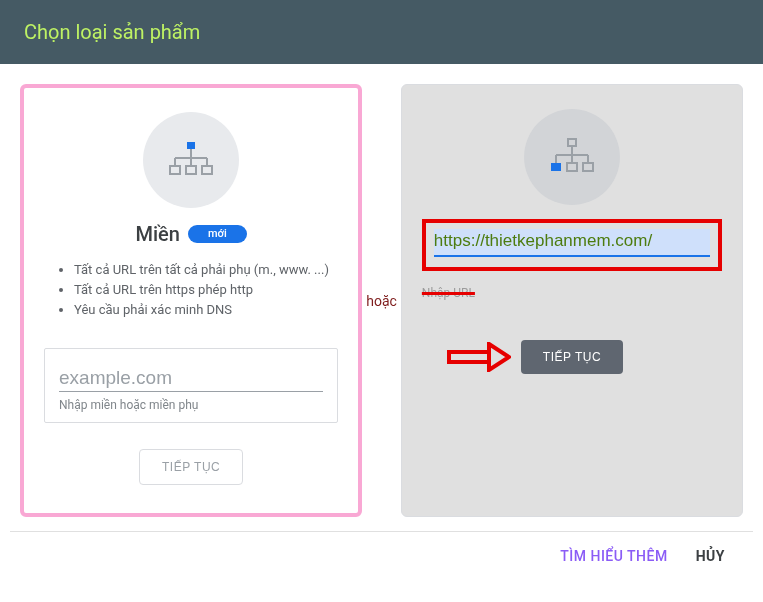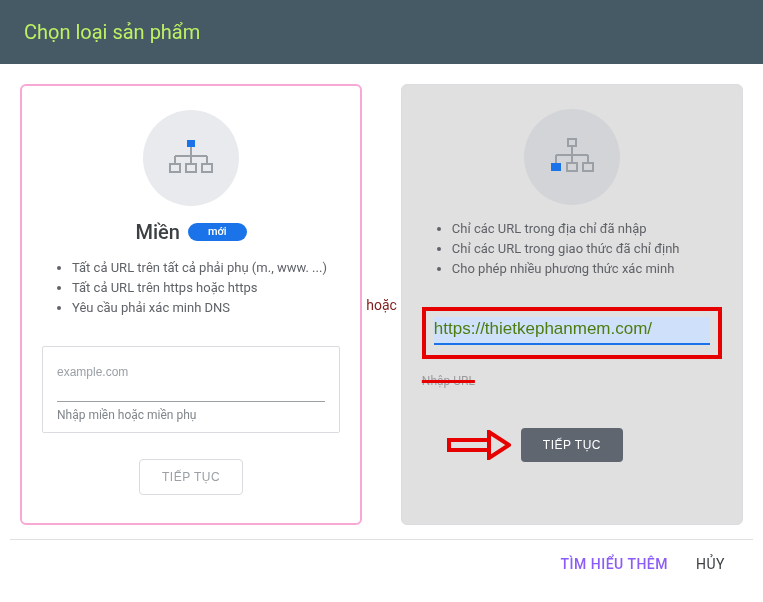--- a/index.html
+++ b/index.html
@@ -20,21 +20,21 @@
   }
   .content {
     display: flex;
     align-items: stretch;
     padding: 20px 20px 14px;
     gap: 0;
     position: relative;
   }
   .card {
     background: #fff;
-    border: 2px solid #f9a8d4;
+    border: 4px solid #f9a8d4;
     border-radius: 6px;
     width: 346px;
     padding: 24px 20px 28px;
     display: flex;
     flex-direction: column;
     align-items: center;
   }
   .card.selected {
     background: #e0e0e0;
     border: 1px solid #dadce0;
@@ -99,22 +99,22 @@
     border: none;
     padding: 0;
     background: transparent;
     position: relative;
     margin-bottom: 40px;
   }
   .text-input {
     width: 100%;
     border: none;
     border-bottom: 1px solid #9aa0a6;
-    font-size: 12px;
-    padding: 4px 0 22px;
+    font-size: 19px;
+    padding: 4px 0 2px;
     outline: none;
     color: #3c4043;
     background: transparent;
   }
   .text-input::placeholder { color: #9aa0a6; }
   .helper {
     font-size: 12px;
     color: #80868b;
     margin-top: 6px;
   }
@@ -180,21 +180,21 @@
     width: 743px;
     margin: 0 10px;
   }
   .footer-link {
     font-size: 14px;
     font-weight: 500;
     letter-spacing: .5px;
     color: #8b5cf6;
     cursor: pointer;
   }
-  .footer-link.cancel { color: #3c4043; font-weight: 400; }
+  .footer-link.cancel { color: #3c4043; font-weight: 700; }
 </style>
 </head>
 <body>
 
 <div class="header">
   <span>Chọn loại sản phẩm</span>
 </div>
 
 <div class="content">
 
@@ -211,21 +211,21 @@
         <rect x="19" y="26" width="10" height="8" fill="none" stroke="#9aa0a6" stroke-width="2"></rect>
         <rect x="35" y="26" width="10" height="8" fill="none" stroke="#9aa0a6" stroke-width="2"></rect>
       </svg>
     </div>
     <div class="title-row">
       <span class="card-title">Miền</span>
       <span class="badge">mới</span>
     </div>
     <ul class="bullets">
       <li>Tất cả URL trên tất cả phải phụ (m., www. ...)</li>
-      <li>Tất cả URL trên https hoặc https</li>
+      <li>Tất cả URL trên https phép http</li>
       <li>Yêu cầu phải xác minh DNS</li>
     </ul>
     <div class="input-wrap">
       <input class="text-input" placeholder="example.com" style="">
       <div class="helper">Nhập miền hoặc miền phụ</div>
     </div>
     <button class="btn outlined">TIẾP TỤC</button>
   </div>
 
   <div class="or-sep">hoặc</div>
@@ -237,25 +237,20 @@
         <line x1="24" y1="9" x2="24" y2="18" stroke="#9aa0a6" stroke-width="2"></line>
         <line x1="8" y1="18" x2="40" y2="18" stroke="#9aa0a6" stroke-width="2"></line>
         <line x1="8" y1="18" x2="8" y2="26" stroke="#9aa0a6" stroke-width="2"></line>
         <line x1="24" y1="18" x2="24" y2="26" stroke="#9aa0a6" stroke-width="2"></line>
         <line x1="40" y1="18" x2="40" y2="26" stroke="#9aa0a6" stroke-width="2"></line>
         <rect x="3" y="26" width="10" height="8" fill="#1a73e8"></rect>
         <rect x="19" y="26" width="10" height="8" fill="none" stroke="#9aa0a6" stroke-width="2"></rect>
         <rect x="35" y="26" width="10" height="8" fill="none" stroke="#9aa0a6" stroke-width="2"></rect>
       </svg>
     </div>
-    <ul class="bullets">
-      <li>Chỉ các URL trong địa chỉ đã nhập</li>
-      <li>Chỉ các URL trong giao thức đã chỉ định</li>
-      <li>Cho phép nhiều phương thức xác minh</li>
-    </ul>
     <div class="input-wrap">
       <div class="url-box">
         <input class="url-input" value="https://thietkephanmem.com/" style="">
       </div>
       <div class="helper-covered">Nhập URL</div>
     </div>
     <div class="btn-row">
       <svg class="arrow" width="64" height="30" viewBox="0 0 64 30">
         <rect x="2" y="10" width="40" height="10" fill="none" stroke="#e60000" stroke-width="4"></rect>
         <polygon points="42,2 62,15 42,28" fill="none" stroke="#e60000" stroke-width="4"></polygon>

